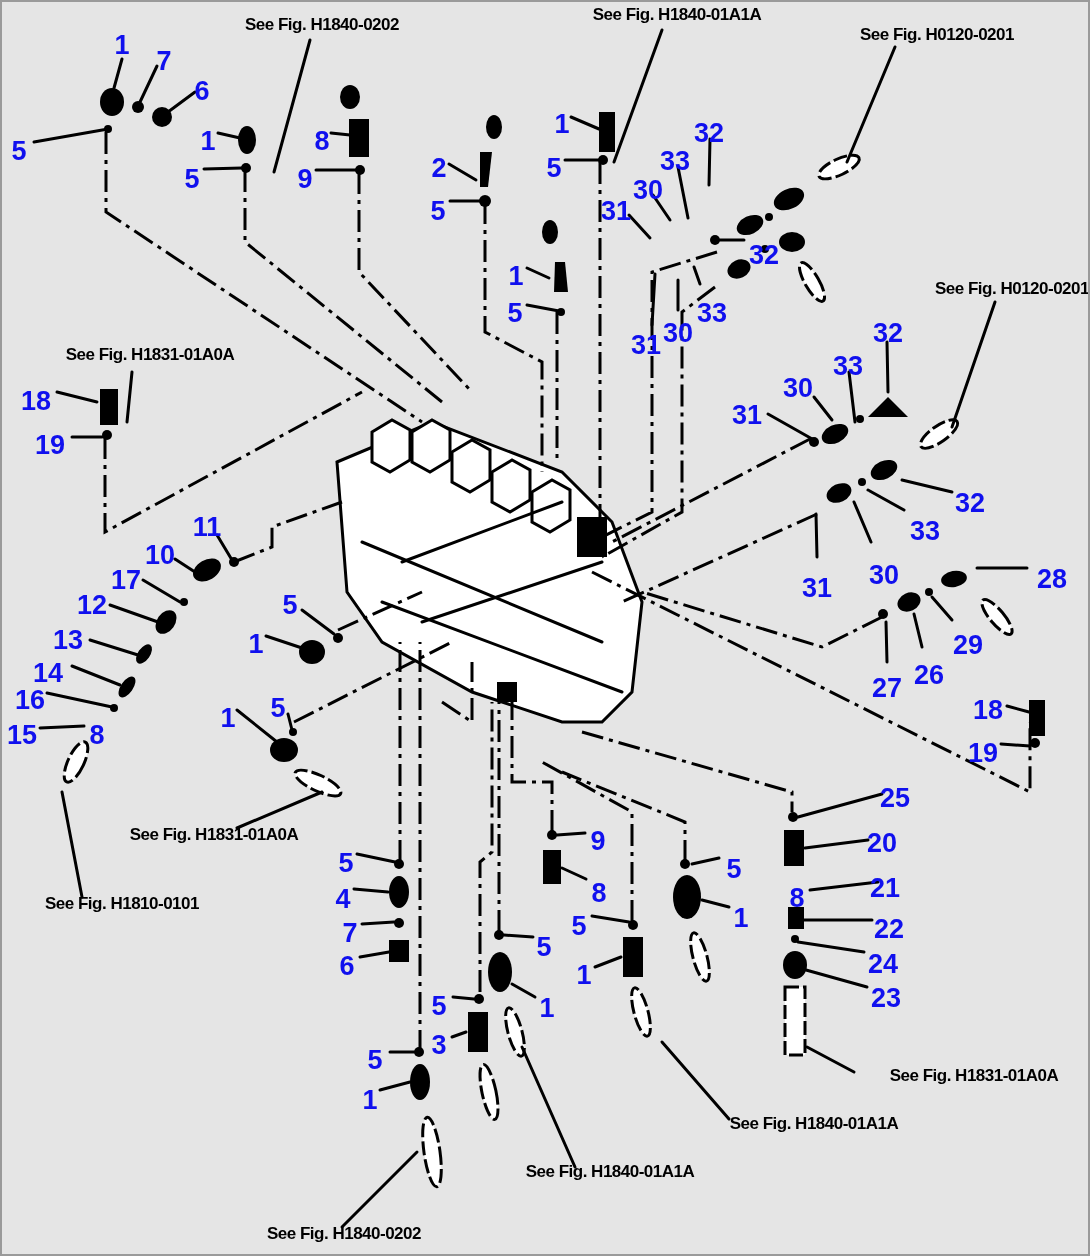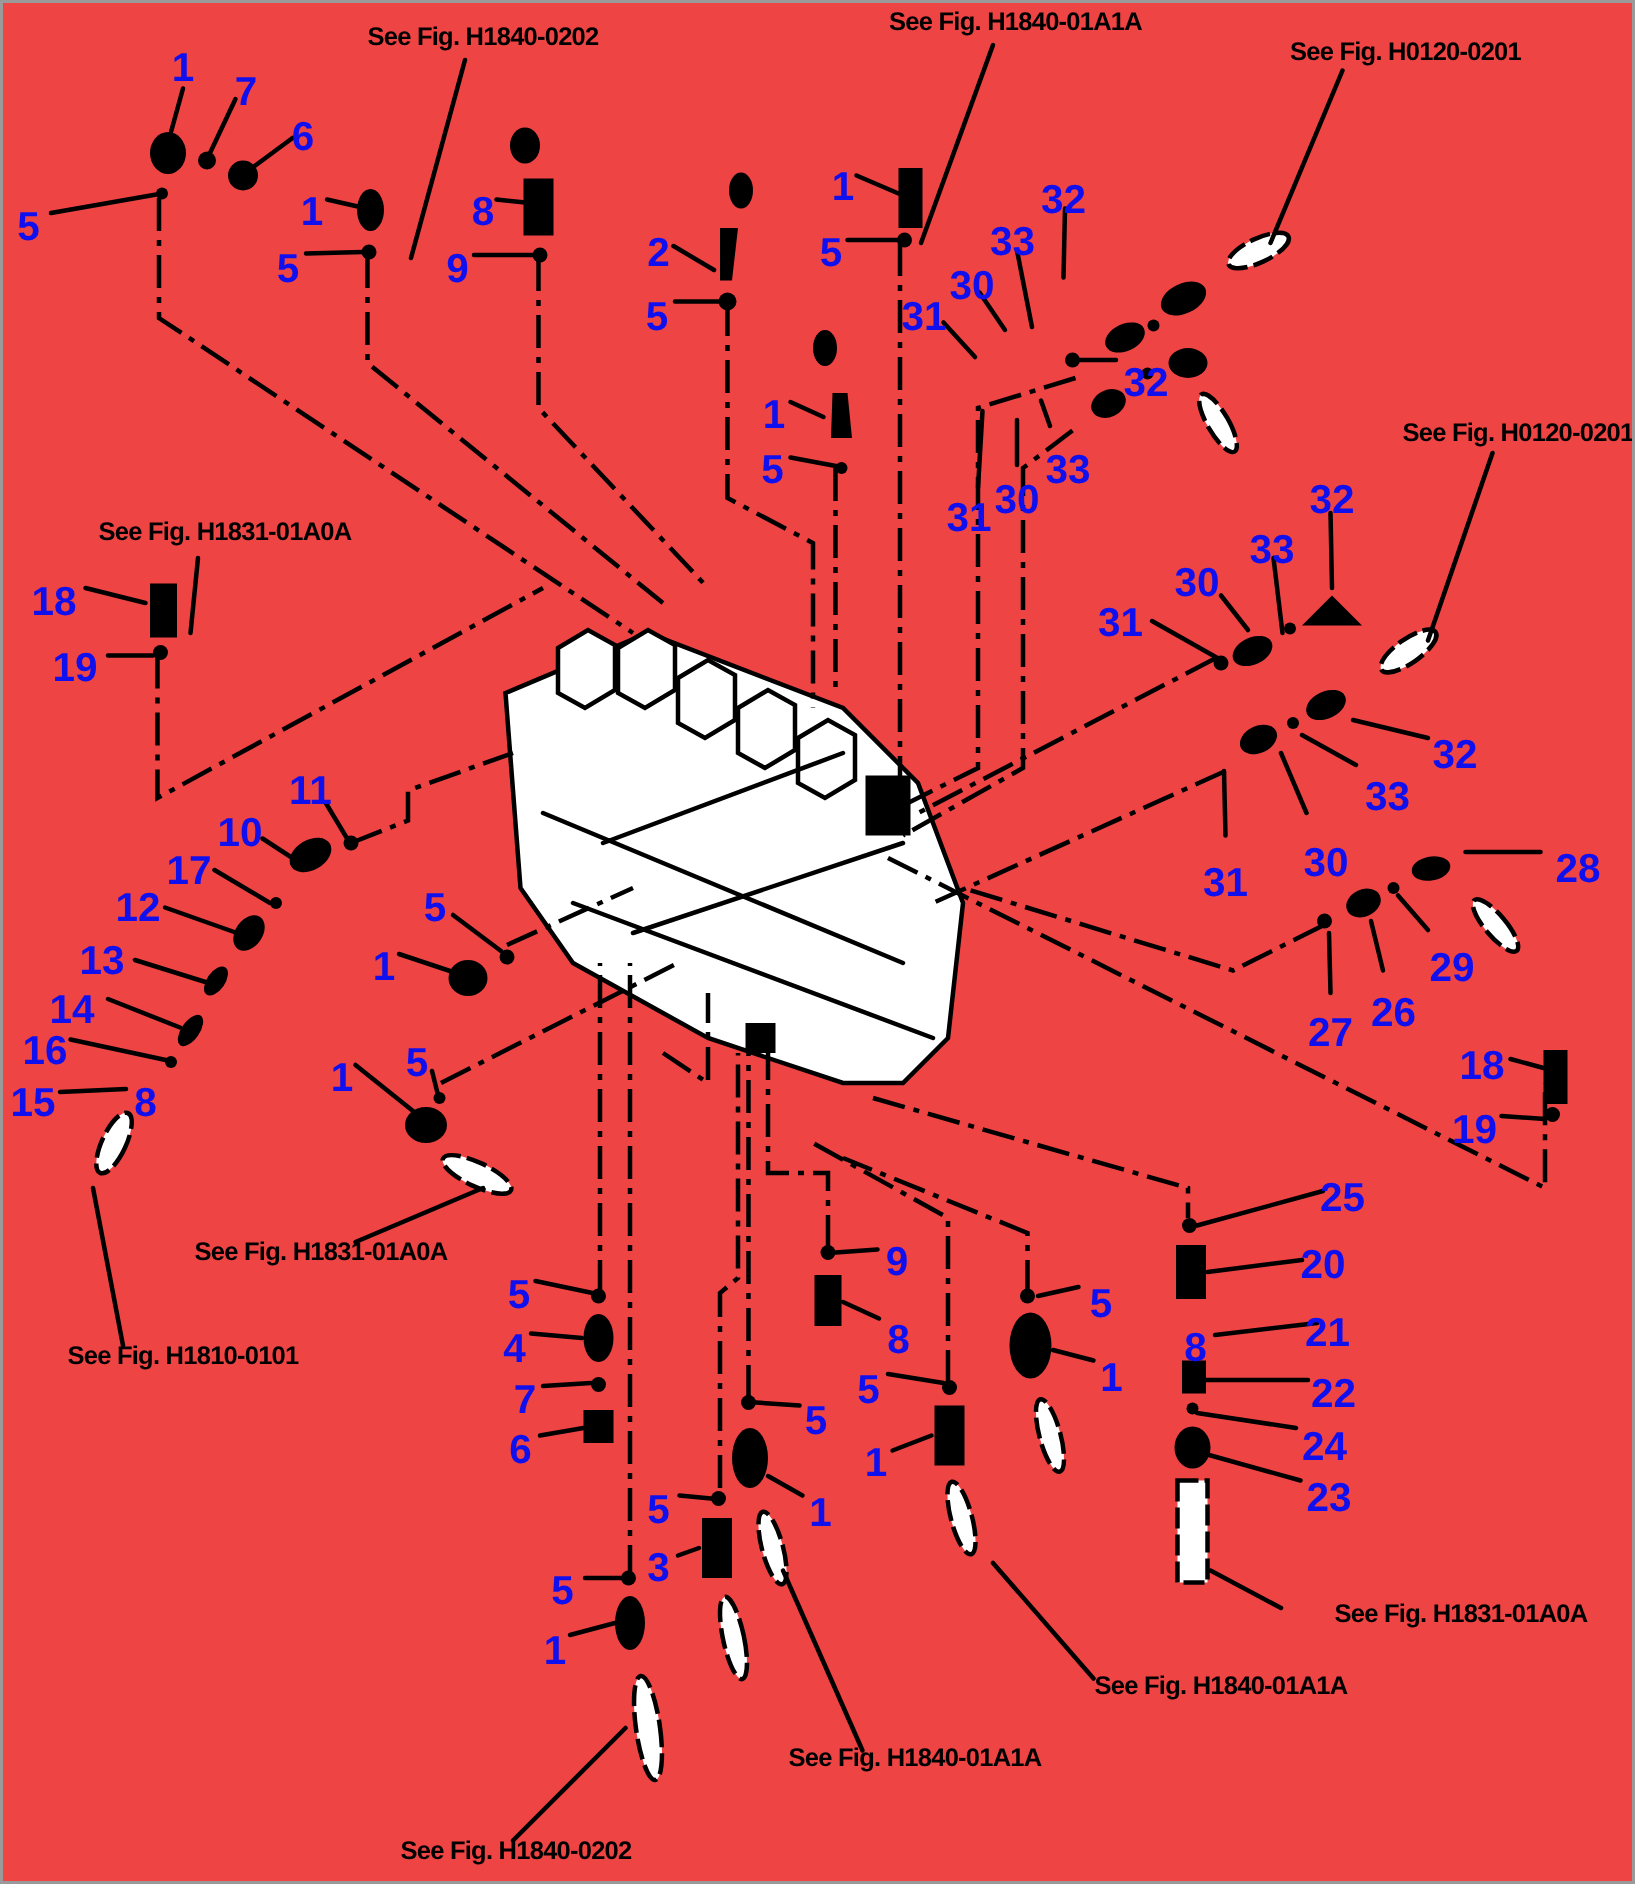--- a/index.html
+++ b/index.html
@@ -1,19 +1,19 @@
 <!DOCTYPE html>
 <html><head>
 <meta charset="utf-8">
 <style>
   html, body { margin: 0; padding: 0; background: #ffffff; }
   body { width: 1090px; height: 1256px; position: relative; overflow: hidden; }
   #frame {
     position: absolute; left: 0; top: 0; width: 1086px; height: 1252px;
-    border: 2px solid #9a9a9a; background: #ef4444; text-align: center;
+    border: 2px solid #9a9a9a; background: #e5e5e5; text-align: center;
   }
   svg#diagram { position: absolute; left: 0; top: 0; }
   .lbl {
     font-family: "Liberation Sans", sans-serif; font-weight: bold;
     font-size: 27px; fill: #1010ee;
   }
   .ref {
     font-family: "Liberation Sans", sans-serif; font-weight: bold;
     font-size: 17px; fill: #000000; letter-spacing: -0.5px;
   }

